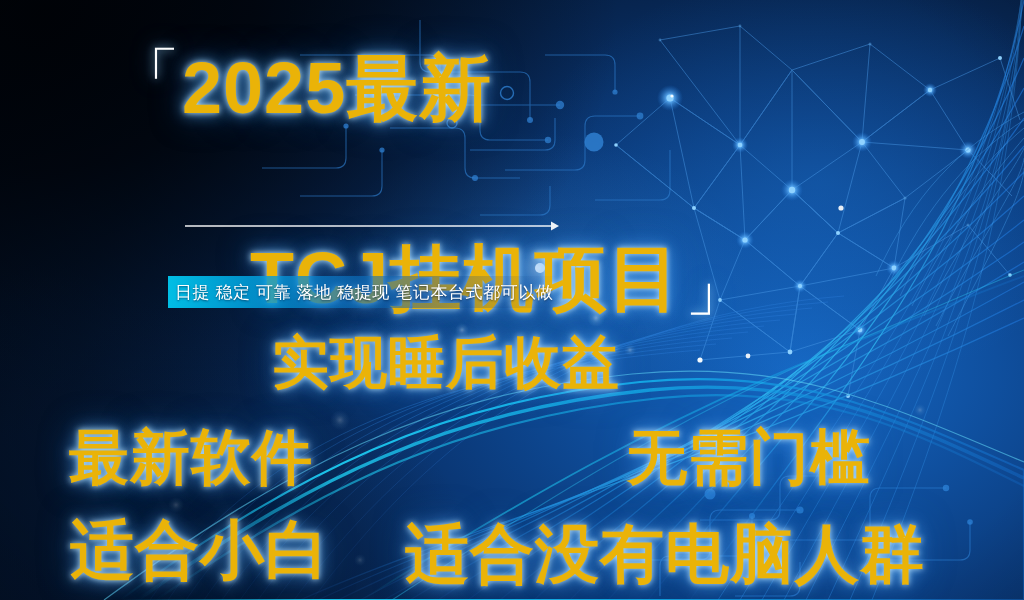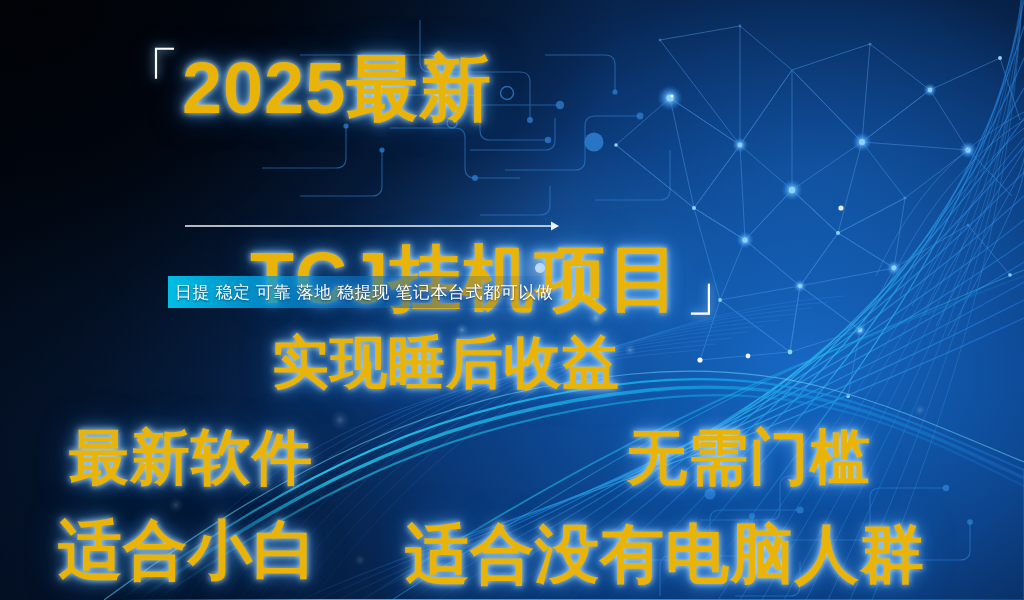--- a/index.html
+++ b/index.html
@@ -94,21 +94,21 @@
     position:absolute;left:272px;top:334px;
   }
   .line-reward .hw{font-size:57px;}
 
   .row3{position:absolute;left:0;top:428px;width:1024px;}
   .row3 .left{position:absolute;left:62px;top:0;}
   .row3 .right{position:absolute;left:620px;top:0;}
   .row3 .hw{font-size:60px;margin-left:7px;}
 
   .row4{position:absolute;left:0;top:518px;width:1024px;}
-  .row4 .left{position:absolute;left:58px;top:0;}
+  .row4 .left{position:absolute;left:70px;top:0;}
   .row4 .right{position:absolute;left:405px;top:4px;}
   .row4 .hw{font-size:64px;}
 </style>
 </head>
 <body>
 
 <div id="banner">
 
   <div class="bg-base"></div>
   <div class="bg-glow-c"></div>

